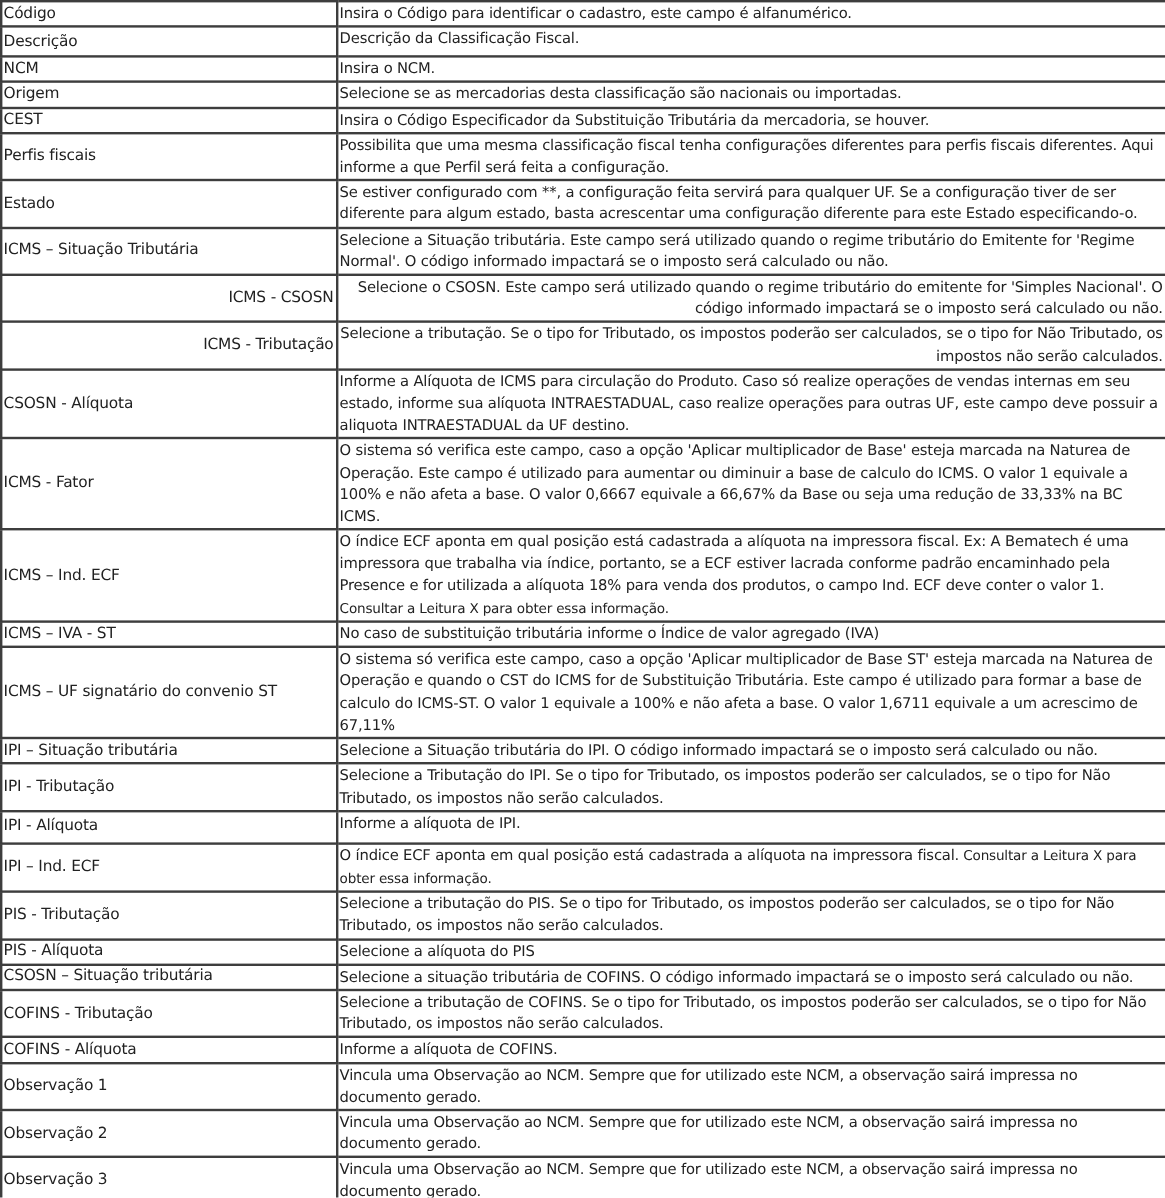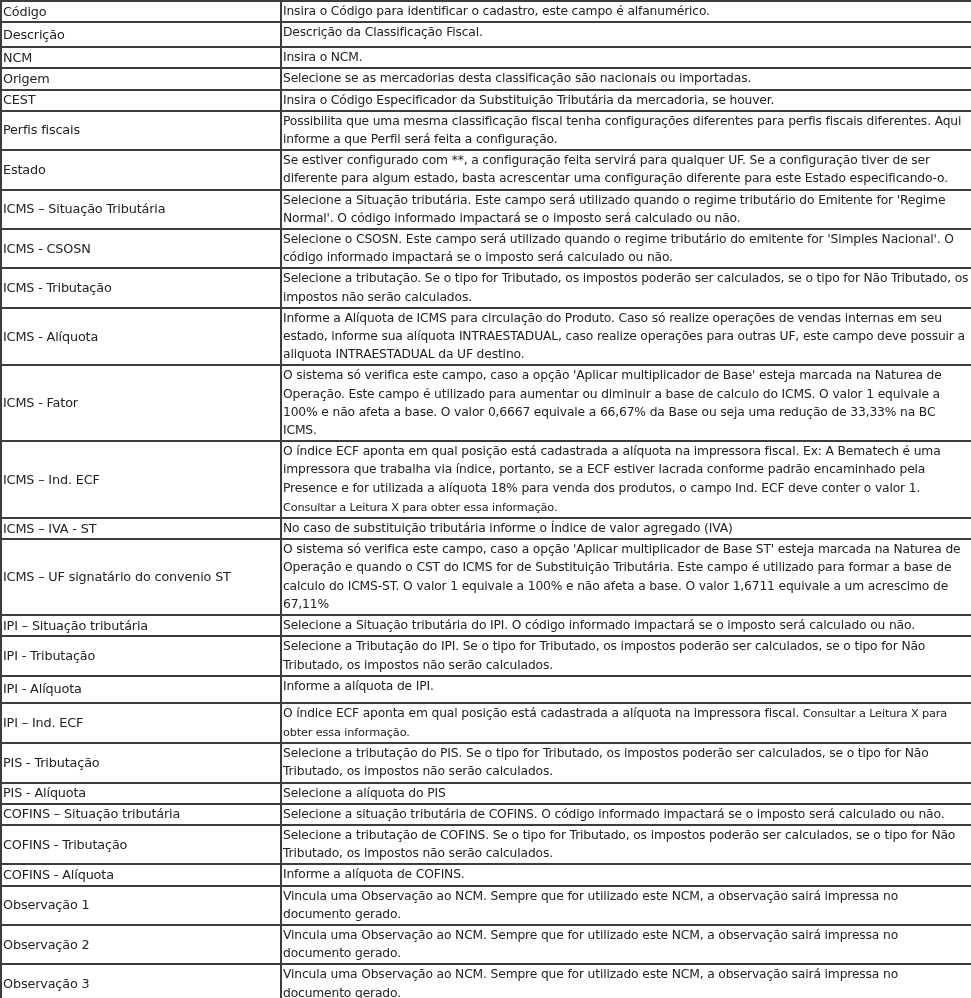--- a/index.html
+++ b/index.html
@@ -61,30 +61,30 @@
     <td class="desc"><span>Possibilita que uma mesma classificação fiscal tenha configurações diferentes para perfis fiscais diferentes. Aqui informe a que Perfil será feita a configuração.</span><span class="small"></span></td>
   </tr>
       <tr style="height: 37px;">
     <td class="label">Estado</td>
     <td class="desc"><span>Se estiver configurado com **, a configuração feita servirá para qualquer UF. Se a configuração tiver de ser diferente para algum estado, basta acrescentar uma configuração diferente para este Estado especificando-o.</span><span class="small"></span></td>
   </tr>
       <tr style="height: 28px;">
     <td class="label">ICMS – Situação Tributária</td>
     <td class="desc"><span>Selecione a Situação tributária. Este campo será utilizado quando o regime tributário do Emitente for 'Regime Normal'. O código informado impactará se o imposto será calculado ou não.</span><span class="small"></span></td>
   </tr>
-      <tr style="height: 38px;">
+      <tr style="height: 38px; text-align: right;">
     <td class="label">ICMS - CSOSN</td>
     <td class="desc"><span>Selecione o CSOSN. Este campo será utilizado quando o regime tributário do emitente for 'Simples Nacional'. O código informado impactará se o imposto será calculado ou não.</span><span class="small"></span></td>
   </tr>
-      <tr style="height: 38px;">
+      <tr style="height: 38px; text-align: right;">
     <td class="label">ICMS - Tributação</td>
     <td class="desc"><span>Selecione a tributação. Se o tipo for Tributado, os impostos poderão ser calculados, se o tipo for Não Tributado, os impostos não serão calculados.</span><span class="small"></span></td>
   </tr>
       <tr style="height: 56px;">
-    <td class="label">ICMS - Alíquota</td>
+    <td class="label">CSOSN - Alíquota</td>
     <td class="desc"><span>Informe a Alíquota de ICMS para circulação do Produto. Caso só realize operações de vendas internas em seu estado, informe sua alíquota INTRAESTADUAL, caso realize operações para outras UF, este campo deve possuir a aliquota INTRAESTADUAL da UF destino.</span><span class="small"></span></td>
   </tr>
       <tr style="height: 75px;">
     <td class="label">ICMS - Fator</td>
     <td class="desc"><span>O sistema só verifica este campo, caso a opção 'Aplicar multiplicador de Base' esteja marcada na Naturea de Operação. Este campo é utilizado para aumentar ou diminuir a base de calculo do ICMS. O valor 1 equivale a 100% e não afeta a base. O valor 0,6667 equivale a 66,67% da Base ou seja uma redução de 33,33% na BC ICMS.</span><span class="small"></span></td>
   </tr>
       <tr style="height: 73px;">
     <td class="label">ICMS – Ind. ECF</td>
     <td class="desc"><span>O índice ECF aponta em qual posição está cadastrada a alíquota na impressora fiscal. Ex: A Bematech é uma impressora que trabalha via índice, portanto, se a ECF estiver lacrada conforme padrão encaminhado pela Presence e for utilizada a alíquota 18% para venda dos produtos, o campo Ind. ECF deve conter o valor 1.</span><span class="small"> Consultar a Leitura X para obter essa informação.</span></td>
   </tr>
@@ -114,21 +114,21 @@
   </tr>
       <tr style="height: 38px;">
     <td class="label">PIS - Tributação</td>
     <td class="desc"><span>Selecione a tributação do PIS. Se o tipo for Tributado, os impostos poderão ser calculados, se o tipo for Não Tributado, os impostos não serão calculados.</span><span class="small"></span></td>
   </tr>
       <tr style="height: 20px;">
     <td class="label">PIS - Alíquota</td>
     <td class="desc"><span>Selecione a alíquota do PIS</span><span class="small"></span></td>
   </tr>
       <tr style="height: 20px;">
-    <td class="label">COFINS – Situação tributária</td>
+    <td class="label">CSOSN – Situação tributária</td>
     <td class="desc"><span>Selecione a situação tributária de COFINS. O código informado impactará se o imposto será calculado ou não.</span><span class="small"></span></td>
   </tr>
       <tr style="height: 39px; padding-left: 30px;">
     <td class="label">COFINS - Tributação</td>
     <td class="desc"><span>Selecione a tributação de COFINS. Se o tipo for Tributado, os impostos poderão ser calculados, se o tipo for Não Tributado, os impostos não serão calculados.</span><span class="small"></span></td>
   </tr>
       <tr style="height: 20px;">
     <td class="label">COFINS - Alíquota</td>
     <td class="desc"><span>Informe a alíquota de COFINS.</span><span class="small"></span></td>
   </tr>

